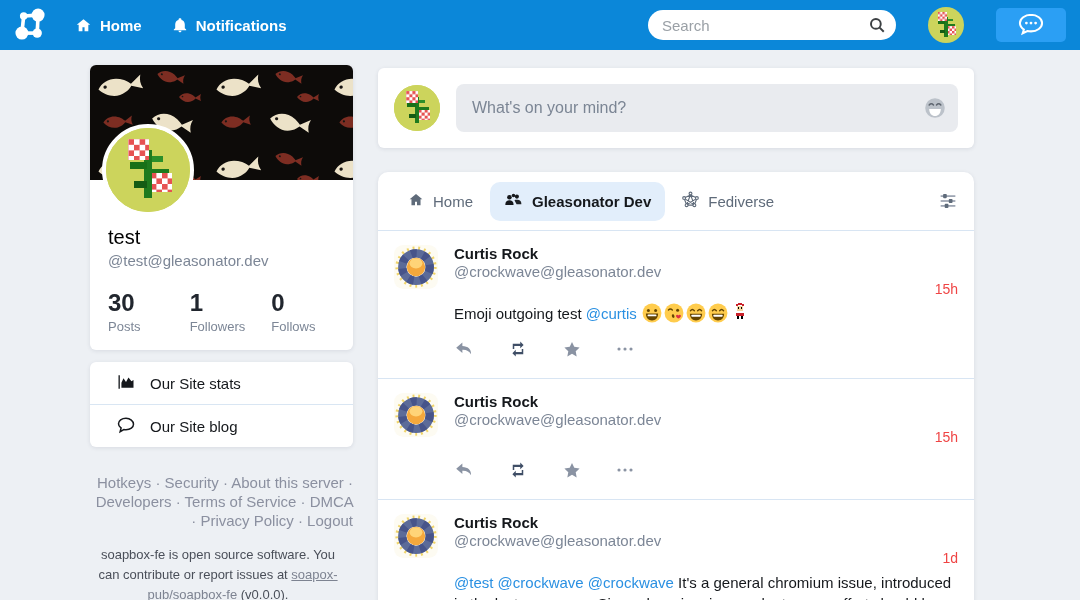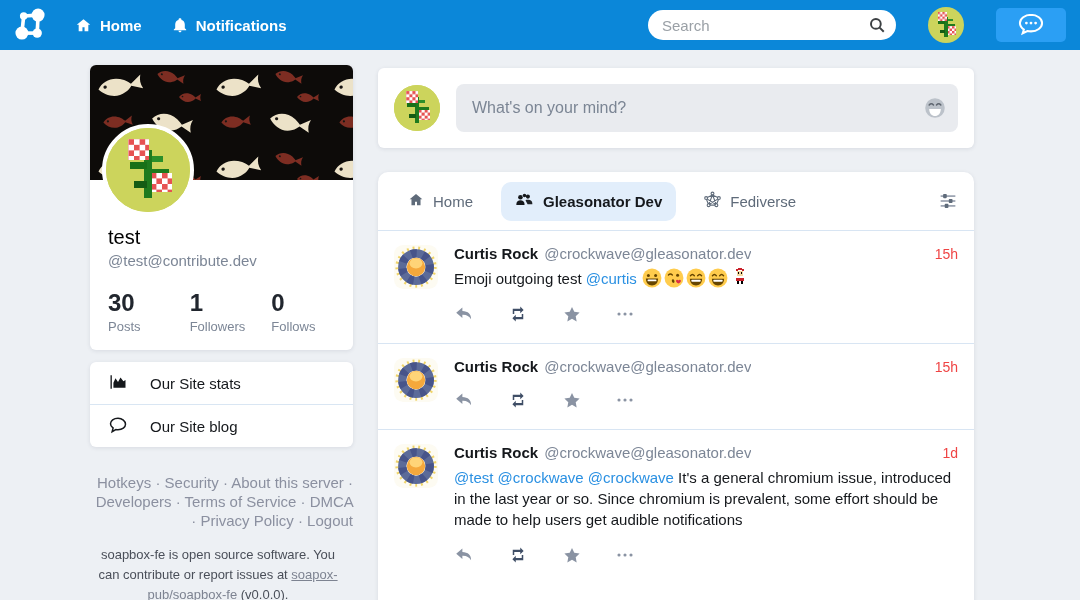--- a/index.html
+++ b/index.html
@@ -35,22 +35,22 @@
               border:4px solid #fff; overflow:hidden; background:#ccd45c; cursor:pointer; }
   .p-name { margin:46px 0 0 18px; font-size:20px; font-weight:normal; color:#000; }
   .p-handle { margin:3px 0 0 18px; font-size:15px; color:#7c8696; }
   .p-stats { display:flex; margin:20px 0 0 18px; }
   .stat { width:82px; cursor:pointer; }
   .stat .v { font-size:24px; font-weight:bold; color:#21262e; }
   .stat .l { font-size:13px; color:#7c8696; margin-top:2px; }
 
   
   .sitenav { margin-top:12px; overflow:hidden; }
-  .sn-row { display:flex; align-items:center; gap:22px; height:42px; padding-left:18px;
-            font-size:15px; color:#15181c; cursor:pointer; }
+  .sn-row { display:flex; align-items:center; gap:14px; height:42px; padding-left:18px;
+            font-size:15px; color:#15181c; cursor:pointer;margin-left:8px; }
   .sn-div { height:1px; background:#d9e6f3; }
 
   
   .f-links { margin-top:26px; font-size:15px; line-height:19px; color:#8b90a0;text-align:right; }
   .flink { cursor:pointer; }
   .f-about { margin-top:15px; font-size:13px; line-height:20px; color:#4a4f59; width:256px;text-align:center; }
   .f-about .repo { color:#7d8391; text-decoration:underline; cursor:pointer; }
 
   
   .compose { display:flex; align-items:center; gap:16px; padding:16px; height:80px; }
@@ -61,29 +61,29 @@
   .c-field input::placeholder { color:#7b8594; }
   .c-emoji { position:absolute; right:12px; top:13px; width:22px; height:22px; cursor:pointer; }
 
   
   .timeline { margin-top:24px; border-radius:10px 10px 0 0; box-shadow:0 1px 4px rgba(25,40,70,.10);
               background:#fff; min-height:430px; }
   .tabs { display:flex; align-items:center; height:58px; padding:0 16px; }
   .tab { display:flex; align-items:center; gap:9px; font-size:15px; color:#5f6b7a; padding:10px 14px;
          border-radius:10px; cursor:pointer; }
   .tab.active { background:#e2eefb; color:#15181c; font-weight:bold; }
-  .tab + .tab { margin-left:14px;text-align:right; }
+  .tab + .tab { margin-left:3px;text-align:right; }
   .tl-settings { margin-left:auto; cursor:pointer; display:flex; }
   .tl-div { height:1px; background:#d8e5f3; }
 
   
   .post { display:flex; padding:14px 16px 16px 16px; gap:16px; }
   .post-avatar { width:44px; height:44px; flex:none; cursor:pointer; }
   .post-body { flex:1; min-width:0; }
-  .post-header { display:flex; align-items:baseline; gap:6px; font-size:15px; }
+  .post-header { display:flex; align-items:baseline; gap:1px; font-size:15px;flex-direction:column; }
   .author { font-weight:bold; color:#15181c; cursor:pointer; }
   .handle { color:#7c8696; cursor:pointer; overflow:hidden; text-overflow:ellipsis; white-space:nowrap; }
   .time { margin-left:auto; color:#ef4444; font-size:14px; flex:none; cursor:pointer; }
   .post-content { margin-top:6px; font-size:15px; line-height:21px; color:#15181c; }
   .post-content .mention { color:#2a90e2; cursor:pointer; }
   .post-content svg.em { width:20px; height:20px; vertical-align:-4px; margin:0 1px; }
   .post-actions { display:flex; gap:34px; margin-top:16px; }
   .action { background:none; border:none; padding:0; cursor:pointer; display:flex; }
 
   .hiddefs { position:absolute; width:0; height:0; overflow:hidden; }
@@ -198,21 +198,21 @@
   <section class="card profile-card">
     <svg class="banner">
         <rect width="263" height="115" fill="url(#fishpat)"></rect>
       </svg>
     <div class="p-avatar">
       <svg width="84" height="84">
           <use href="#plant-avatar" width="84" height="84"></use>
         </svg>
     </div>
     <div class="p-name">test</div>
-    <div class="p-handle">@test@contribute.dev</div>
+    <div class="p-handle">@test@gleasonator.dev</div>
     <div class="p-stats">
       <div class="stat">
         <div class="v">30</div>
         <div class="l">Posts</div>
       </div>
       <div class="stat">
         <div class="v">1</div>
         <div class="l">Followers</div>
       </div>
       <div class="stat">

